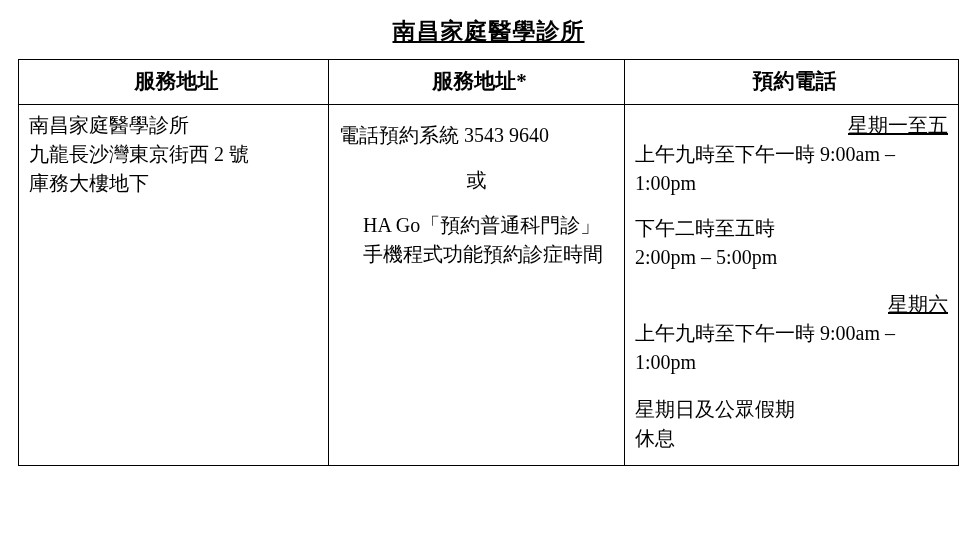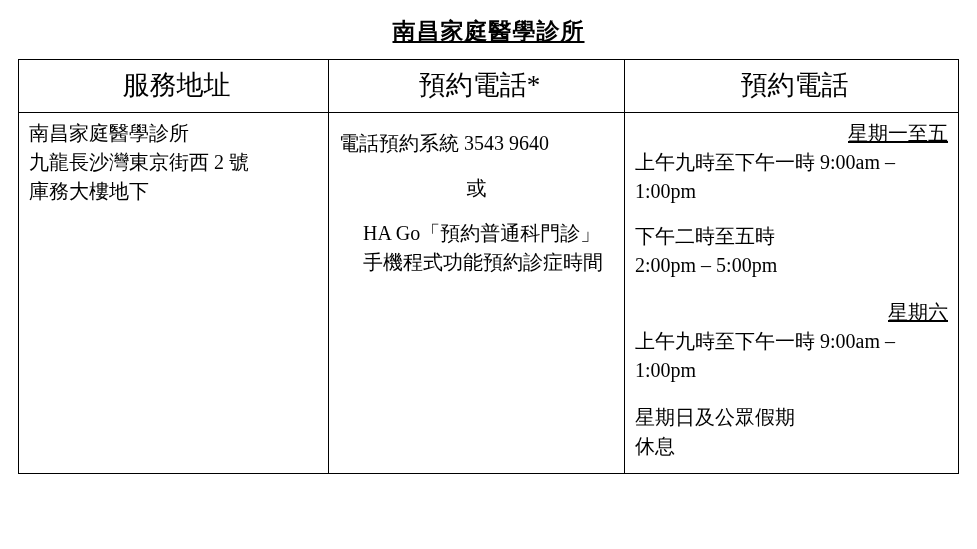--- a/index.html
+++ b/index.html
@@ -39,22 +39,22 @@
   .clinic-table col.c2 { width: 296px; }
   .clinic-table col.c3 { width: 334px; }
   .clinic-table th,
   .clinic-table td {
     border: 1px solid #000000;
     vertical-align: top;
     padding: 6px 10px 10px 10px;
   }
   .clinic-table th {
     text-align: center;
-    font-weight: normal;
-    font-size: 27px;
+    font-weight: bold;
+    font-size: 21px;
     padding: 7px 6px 9px 12px;
   }
   .cell-text {
     font-size: 20px;
     line-height: 1.45;
   }
   .addr-line,
   .phone-line,
   .hours-line {
     white-space: pre-wrap;
@@ -90,21 +90,21 @@
 
   <table class="clinic-table">
     <colgroup>
       <col class="c1">
       <col class="c2">
       <col class="c3">
     </colgroup>
     <thead>
       <tr>
         <th>服務地址</th>
-        <th>預約電話*</th>
+        <th>服務地址*</th>
         <th>預約電話</th>
       </tr>
     </thead>
     <tbody>
       <tr>
 
         <td>
           <div class="cell-text">
             <div class="addr-line">南昌家庭醫學診所</div>
             <div class="addr-line">九龍長沙灣東京街西 2 號</div>

